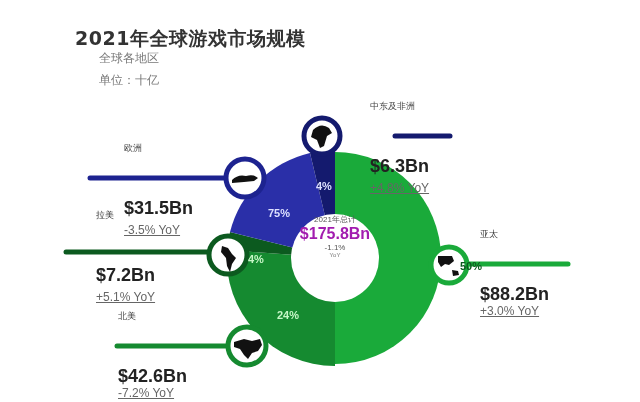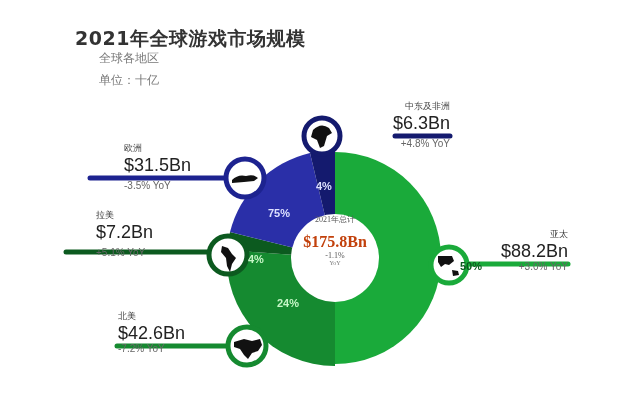--- a/index.html
+++ b/index.html
@@ -2,26 +2,26 @@
 <html><head>
 <meta charset="utf-8">
 <style>
   html,body{margin:0;padding:0;background:#fff;}
   body{width:640px;height:402px;position:relative;overflow:hidden;font-family:"DejaVu Sans","Liberation Sans",sans-serif;color:#222;}
   .title{position:absolute;left:75px;top:26px;font-size:19px;font-weight:bold;color:#333;letter-spacing:0.5px;}
   .sub{position:absolute;left:75px;font-size:12px;color:#777;margin-left:24px;}
   .chart{position:absolute;left:0;top:0;}
   .lbl{position:absolute;font-family:"Liberation Sans",sans-serif;}
   .lbl .name{font-size:9px;color:#444;}
-  .lbl .val{font-size:18px;font-weight:normal;color:#222;line-height:20px;}
-  .lbl .yoy{font-size:10px;color:#666;}
-  .right{text-align:right;}
-  .center{position:absolute;left:290px;top:214px;width:90px;text-align:center;font-family:Liberation Serif, serif;}
+  .lbl .val{font-size:18px;font-weight:bold;color:#222;line-height:20px;margin-top:43px;}
+  .lbl .yoy{font-size:12px;color:#666;text-decoration:underline;}
+  .right{text-align:left;}
+  .center{position:absolute;left:290px;top:214px;width:90px;text-align:center;font-family:Liberation Sans, sans-serif;}
   .center .c1{font-size:8px;color:#555;}
-  .center .c2{font-size:16px;font-weight:bold;color:#c2410c;line-height:18px;margin-top:8px;}
+  .center .c2{font-size:16px;font-weight:bold;color:#a21caf;line-height:18px;}
   .center .c3{font-size:8px;color:#555;}
   .center .c4{font-size:6px;color:#777;}
   .pct{position:absolute;font-family:"Liberation Sans",sans-serif;font-weight:bold;font-size:11px;}
 </style>
 </head>
 <body>
 
 <div class="title">2021年全球游戏市场规模</div>
 <div class="sub" style="top:50px">全球各地区</div>
 <div class="sub" style="top:72px">单位：十亿</div>
@@ -48,21 +48,21 @@
   <path d="M232,180 q6,-6 14,-4 q8,-2 12,2 l-4,3 -10,1 -12,1 z" fill="#111"></path>
   <circle cx="228" cy="255" r="19" fill="#fff" stroke="#0c5a1f" stroke-width="5"></circle>
   <path d="M222,246 l6,2 4,6 4,4 -4,6 -2,8 -3,-6 -1,-8 -5,-6 z" fill="#111"></path>
   <circle cx="247" cy="346" r="19" fill="#fff" stroke="#158a30" stroke-width="5"></circle>
   <path d="M234,342 l10,-3 8,2 8,-2 2,6 -4,6 -6,2 -4,6 -4,-4 -4,-6 -6,-2 z" fill="#111"></path>
   <circle cx="449" cy="265" r="18" fill="#fff" stroke="#1aaa3a" stroke-width="5"></circle>
   <path d="M438,256 l14,0 2,5 -5,4 -4,-1 -4,3 -3,-5 z M452,270 l6,1 1,4 -6,1 z" fill="#111"></path>
 </svg>
 
 <div class="pct" style="left:460px;top:260px;color:#0c5a1f">50%</div>
-<div class="pct" style="left:277px;top:297px;color:#c7f7c7">24%</div>
+<div class="pct" style="left:277px;top:309px;color:#c7f7c7">24%</div>
 <div class="pct" style="left:248px;top:253px;color:#c7f7c7">4%</div>
 <div class="pct" style="left:268px;top:207px;color:#dde0ff">75%</div>
 <div class="pct" style="left:316px;top:180px;color:#dde0ff">4%</div>
 
 <div class="center">
   <div class="c1">2021年总计</div>
   <div class="c2">$175.8Bn</div>
   <div class="c3">-1.1%</div>
   <div class="c4">YoY</div>
 </div>

